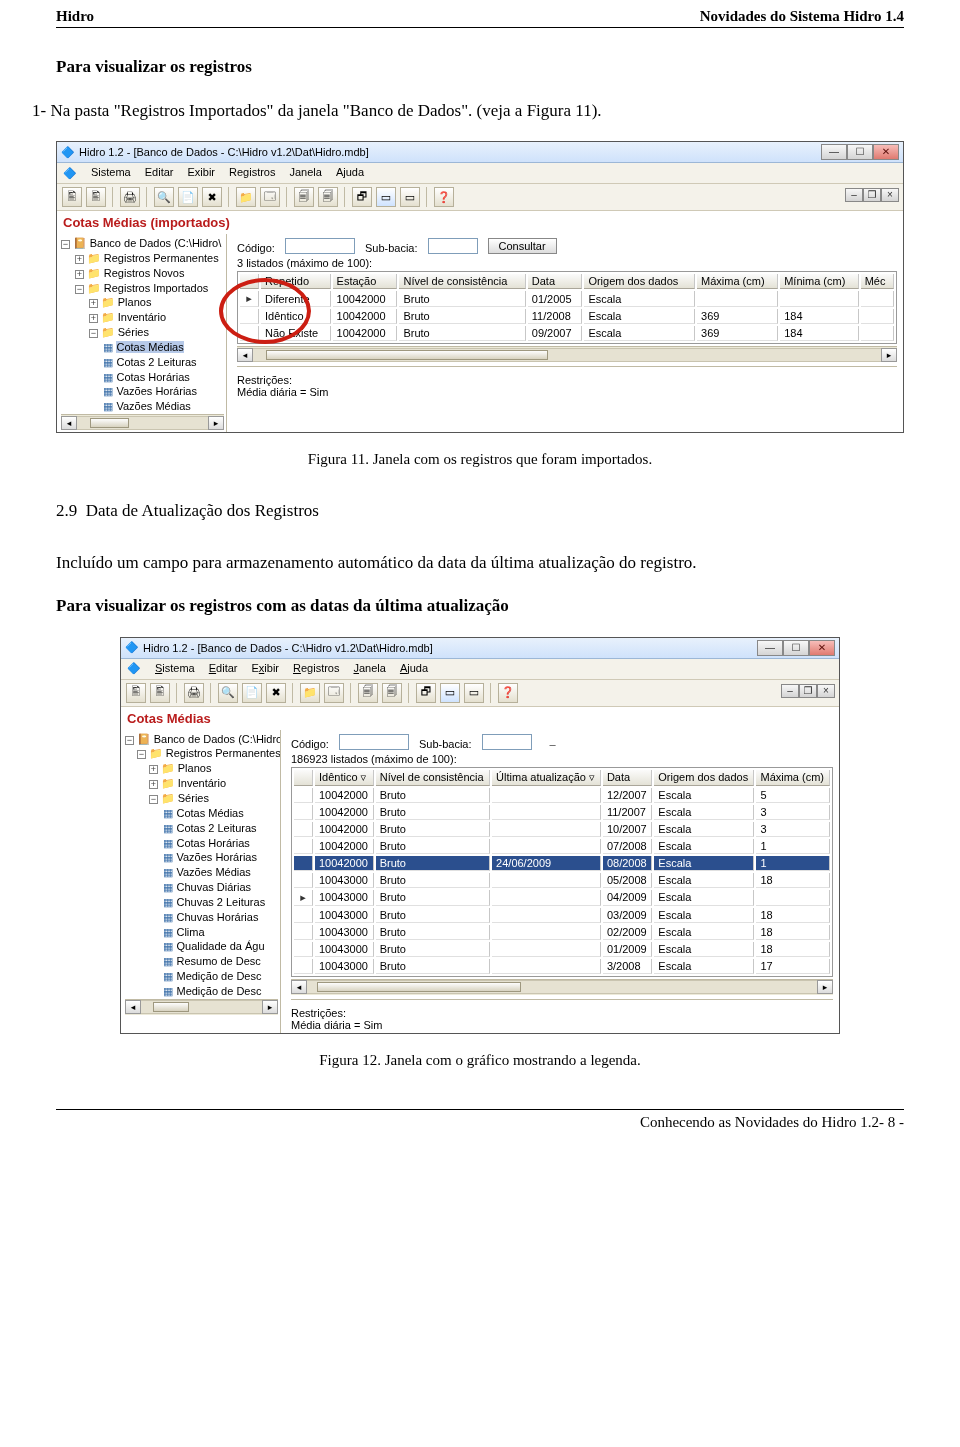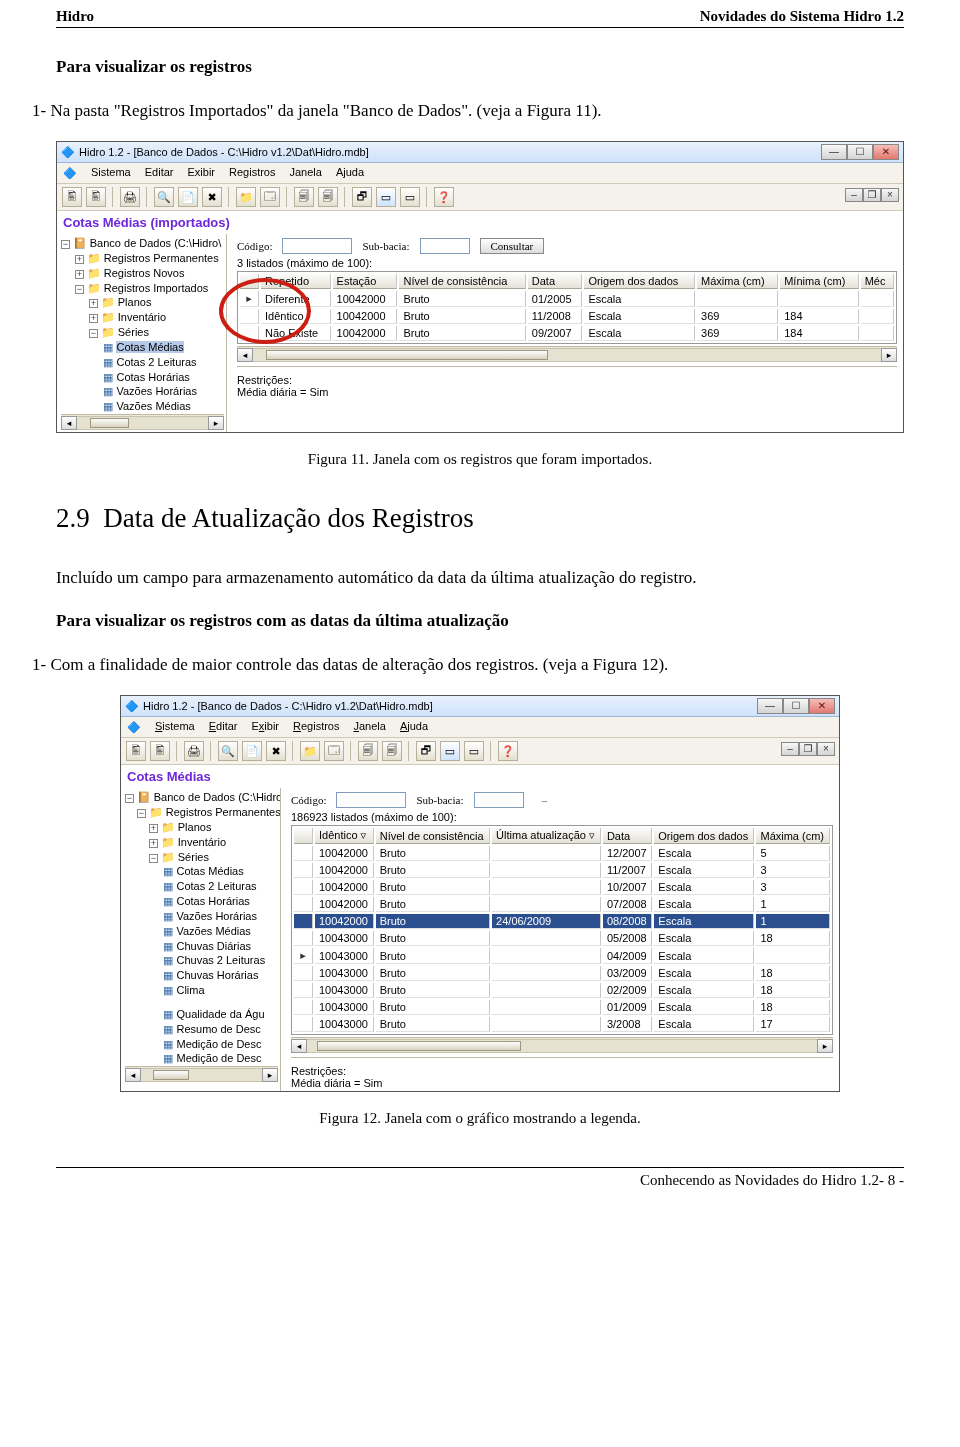--- a/index.html
+++ b/index.html
@@ -31,21 +31,21 @@
   }
   .body-text p { margin: 0 0 18px 0; }
   .sub-heading { font-weight: bold; margin-bottom: 20px; }
   .num-item { margin-left: 24px; text-indent: -24px; }
   .caption {
     text-align: center;
     font-size: 15px;
     margin: 18px 0 30px 0;
   }
   h2.section-title {
-    font-size: 27px;
+    font-size: 17px;
     font-weight: normal;
     margin: 12px 0 26px 0;
   }
   .footer-rule {
     border-top: 1px solid #000;
     margin: 40px 56px 0 56px;
   }
   .footer-row {
     display: flex;
     justify-content: flex-end;
@@ -91,42 +91,42 @@
   .mdi-ctl .winbtn { width:18px; height:14px; }
   .toolbar { display:flex; gap:4px; padding:3px 5px; background:#f4f2ea; border-bottom:1px solid #cfc9b6; align-items:center;}
   .tbtn {
     width:20px; height:20px; border:1px solid #b6b09a;
     background: linear-gradient(#fff,#e4e0cf);
     display:inline-flex;align-items:center;justify-content:center;
     font-size:11px;
   }
   .tsep { width:2px; height:20px; border-left:1px solid #c0baa4; margin:0 2px;}
   .redtitle {
-    color:#6d28d9; font-weight:bold; font-size:13px;
+    color:#b91c1c; font-weight:bold; font-size:13px;
     padding:4px 6px; background:#fff;
   }
   .work-area { display:flex; background:#fff; }
   .tree-pane {
     width:170px; border-right:1px solid #c0baa4; padding:2px 2px 2px 4px;
     font-size:11px; line-height:1.35; overflow:hidden; position:relative;
   }
   .tree-pane .row { white-space:nowrap; }
   .exp { display:inline-block; width:9px; height:9px; border:1px solid #888; text-align:center; line-height:7px; font-size:9px; margin-right:3px; color:#444;}
   .folder { color:#a57700; }
   .tableicon { color:#3b6fa8; }
   .sel { background:#b6c9e8; }
   .hscroll {
     display:flex; height:16px; border-top:1px solid #c0baa4;
     background:#ece9d8; align-items:center;
   }
   .hscroll .arrow { width:16px; height:14px; border:1px solid #999; background:linear-gradient(#fff,#dcdcdc); display:flex;align-items:center;justify-content:center; font-size:9px;}
   .hscroll .track { flex:1; background:#e6e2d2; height:14px; border-top:1px solid #c9c4b0; border-bottom:1px solid #c9c4b0; position:relative;}
   .hscroll .thumb { position:absolute; left:10%; width:30%; top:1px; bottom:1px; background:linear-gradient(#fdfdfd,#d8d3c0); border:1px solid #9e987f;}
   .right-pane { flex:1; padding:4px 6px 2px 10px; position:relative; }
-  .filter-row { display:flex; gap:10px; align-items:center; margin-bottom:3px;font-family:Liberation Serif, serif;}
+  .filter-row { display:flex; gap:10px; align-items:flex-end; margin-bottom:3px;}
   .filter-row label { }
   .txtbox { border:1px solid #7f9db9; background:#fff; height:16px; }
   .txtbox.codigo { width:70px; }
   .txtbox.sub { width:50px; }
   .btn-consultar {
     border:1px solid #888; background:linear-gradient(#fff,#dcdcdc);
     padding:1px 10px; font-size:11px;
   }
   .list-count { margin:2px 0 2px 0; }
   .grid {
@@ -153,21 +153,21 @@
   }
   .tree-pane.tall { height: auto;}
 </style>
 </head>
 <body>
 
 <div class="page">
 
   <div class="header-row">
     <span>Hidro</span>
-    <span>Novidades do Sistema Hidro 1.2</span>
+    <span>Novidades do Sistema Hidro 1.4</span>
   </div>
   <div class="header-rule"></div>
 
   <div class="body-text">
     <p class="sub-heading">Para visualizar os registros</p>
     <p class="num-item">1-  Na pasta "Registros Importados" da janela "Banco de Dados". (veja a Figura 11).</p>
   </div>
 
   <div class="app-window">
     <div class="titlebar">
@@ -318,21 +318,20 @@
   </div>
 
   <p class="caption">Figura 11. Janela com os registros que foram importados.</p>
 
   <div class="body-text">
     <h2 class="section-title">
       <span>2.9</span>&nbsp;&nbsp;<span>Data de Atualização dos Registros</span>
     </h2>
     <p>Incluído um campo para armazenamento automático da data da última atualização do registro.</p>
     <p class="sub-heading">Para visualizar os registros com as datas da última atualização</p>
-    <p class="num-item">1-  Com a finalidade de maior controle das datas de alteração dos registros. (veja a Figura 12).</p>
   </div>
 
   <div class="app-window" style="margin-left:120px; margin-right:120px;">
     <div class="titlebar">
       <span class="sysicon">🔷</span>
       <span class="titlebar-title">Hidro 1.2  - [Banco de Dados - C:\Hidro v1.2\Dat\Hidro.mdb]</span>
       <div class="winctl">
         <span class="winbtn">—</span>
         <span class="winbtn">☐</span>
         <span class="winbtn close">✕</span>
@@ -385,21 +384,21 @@
         <div class="row" style="padding-left:24px;"><span class="exp">−</span><span class="folder">📁</span> <span>Séries</span></div>
         <div class="row" style="padding-left:38px;"><span class="tableicon">▦</span> <span>Cotas Médias</span></div>
         <div class="row" style="padding-left:38px;"><span class="tableicon">▦</span> <span>Cotas 2 Leituras</span></div>
         <div class="row" style="padding-left:38px;"><span class="tableicon">▦</span> <span>Cotas Horárias</span></div>
         <div class="row" style="padding-left:38px;"><span class="tableicon">▦</span> <span>Vazões Horárias</span></div>
         <div class="row" style="padding-left:38px;"><span class="tableicon">▦</span> <span>Vazões Médias</span></div>
         <div class="row" style="padding-left:38px;"><span class="tableicon">▦</span> <span>Chuvas Diárias</span></div>
         <div class="row" style="padding-left:38px;"><span class="tableicon">▦</span> <span>Chuvas 2 Leituras</span></div>
         <div class="row" style="padding-left:38px;"><span class="tableicon">▦</span> <span>Chuvas Horárias</span></div>
         <div class="row" style="padding-left:38px;"><span class="tableicon">▦</span> <span>Clima</span></div>
-        <div class="row" style="padding-left:38px;margin-top:9px;"><span class="tableicon">▦</span> <span>Qualidade da Águ</span></div>
+        <div class="row" style="padding-left:38px;"><span class="tableicon">▦</span> <span>Qualidade da Águ</span></div>
         <div class="row" style="padding-left:38px;"><span class="tableicon">▦</span> <span>Resumo de Desc</span></div>
         <div class="row" style="padding-left:38px;"><span class="tableicon">▦</span> <span>Medição de Desc</span></div>
         <div class="row" style="padding-left:38px;"><span class="tableicon">▦</span> <span>Medição de Desc</span></div>
         <div class="hscroll">
           <span class="arrow">◂</span>
           <span class="track">
               <span class="thumb"></span>
             </span>
           <span class="arrow">▸</span>
         </div>

